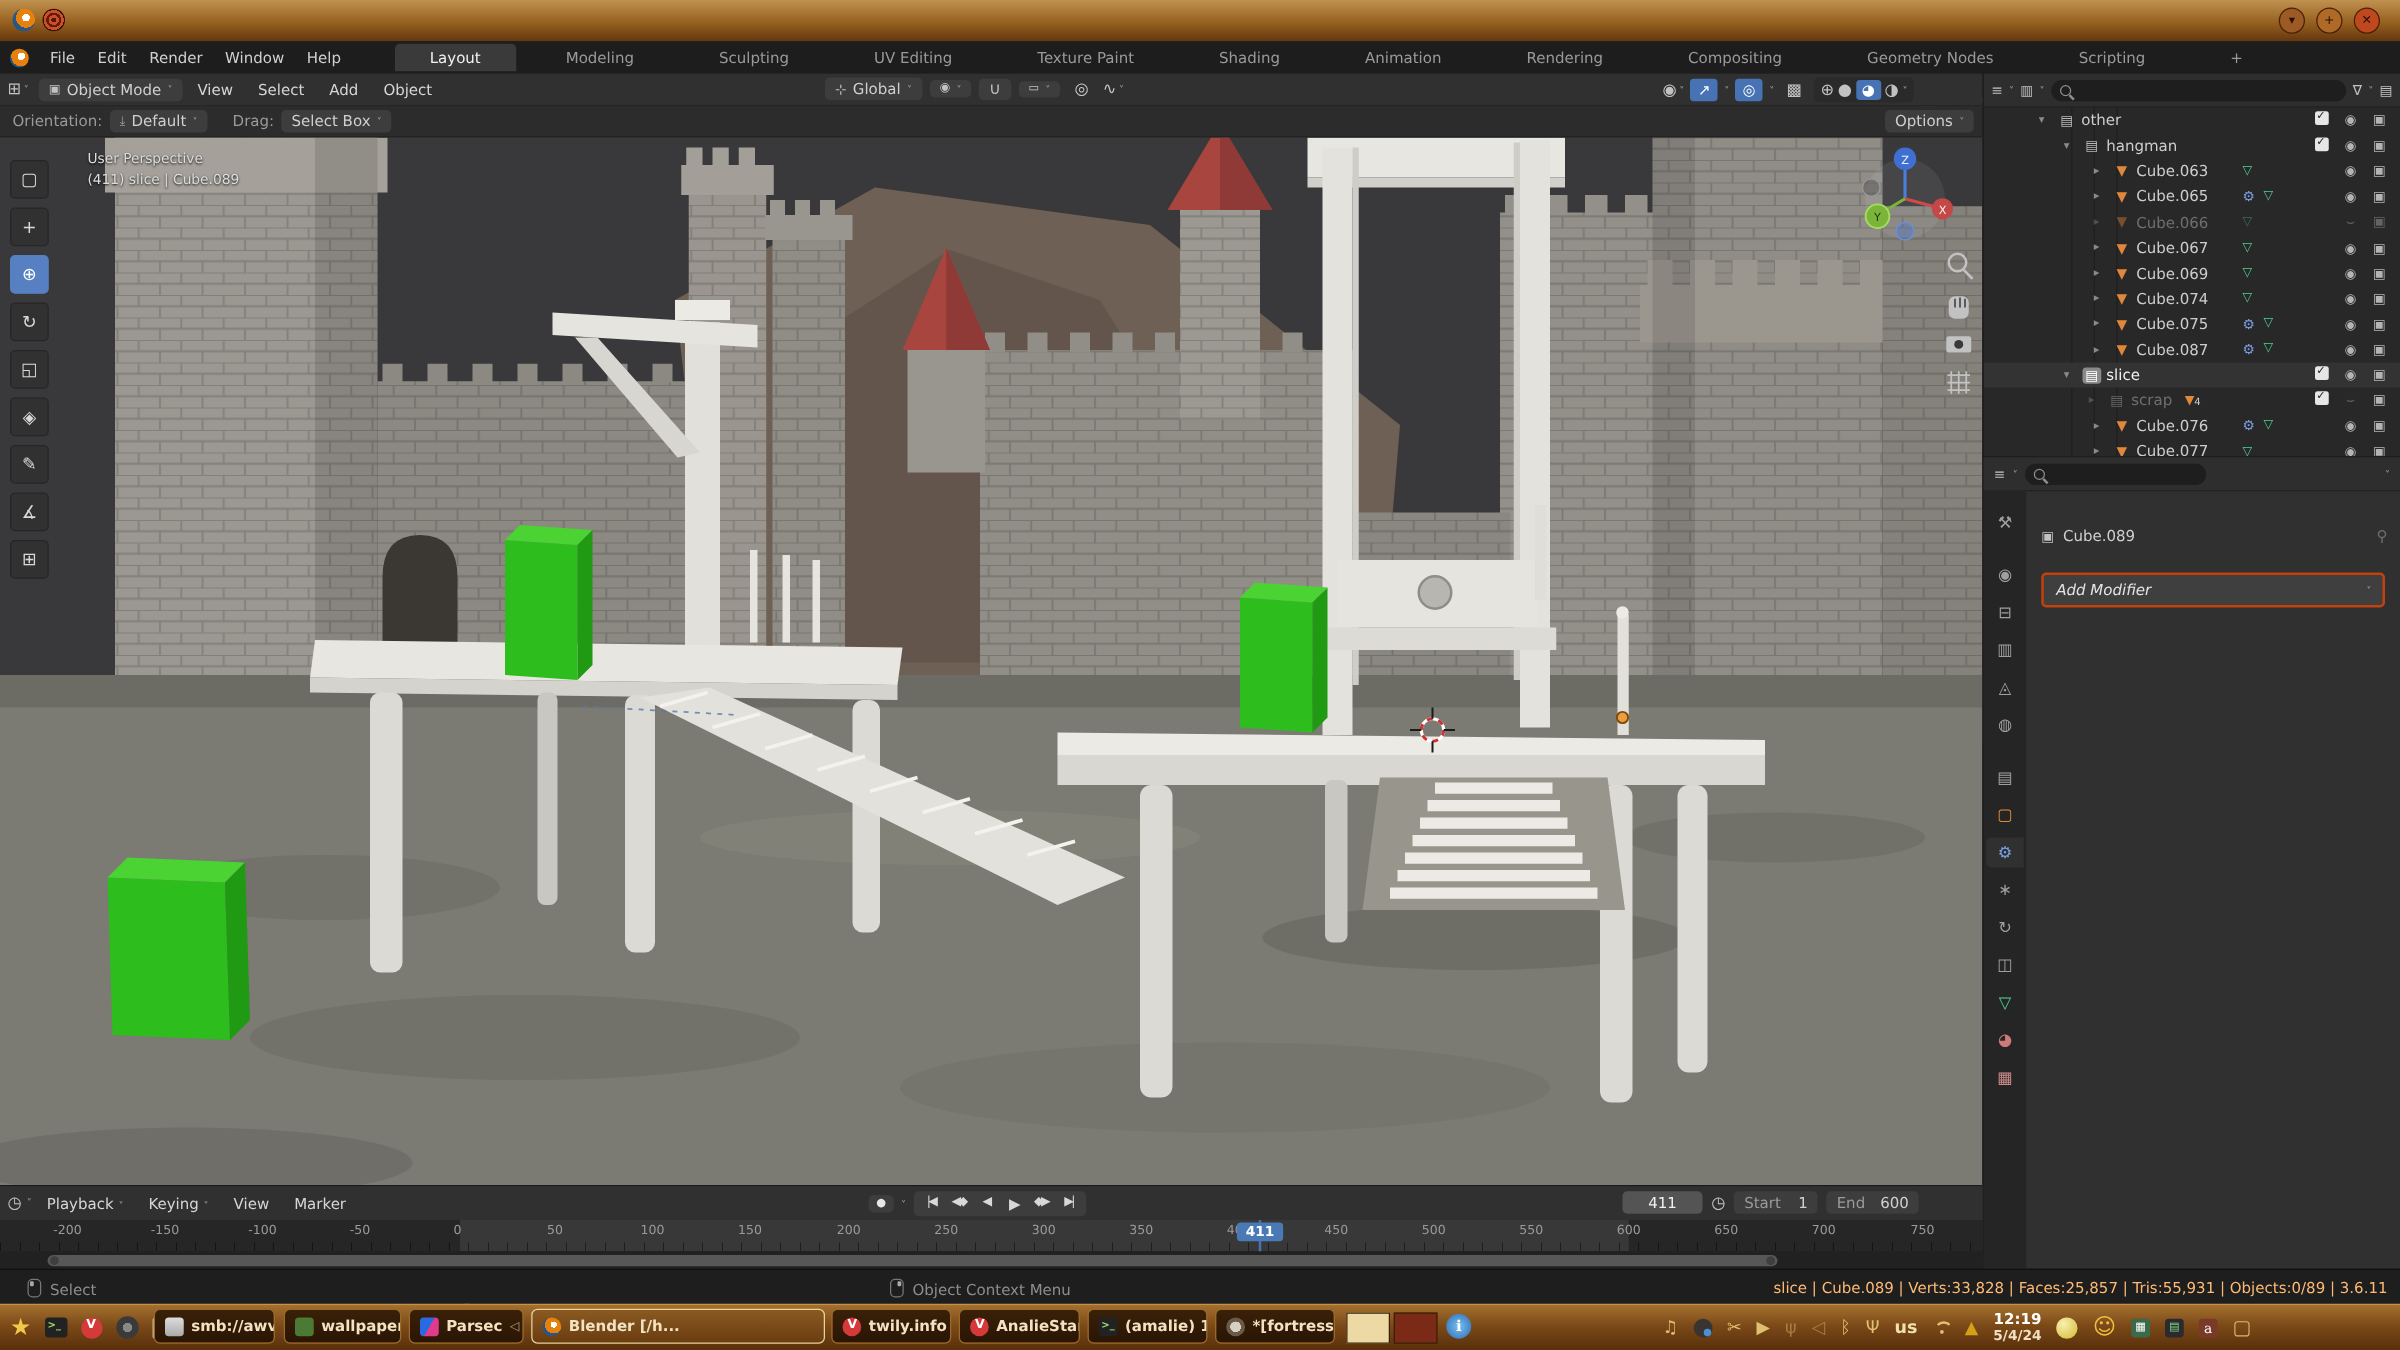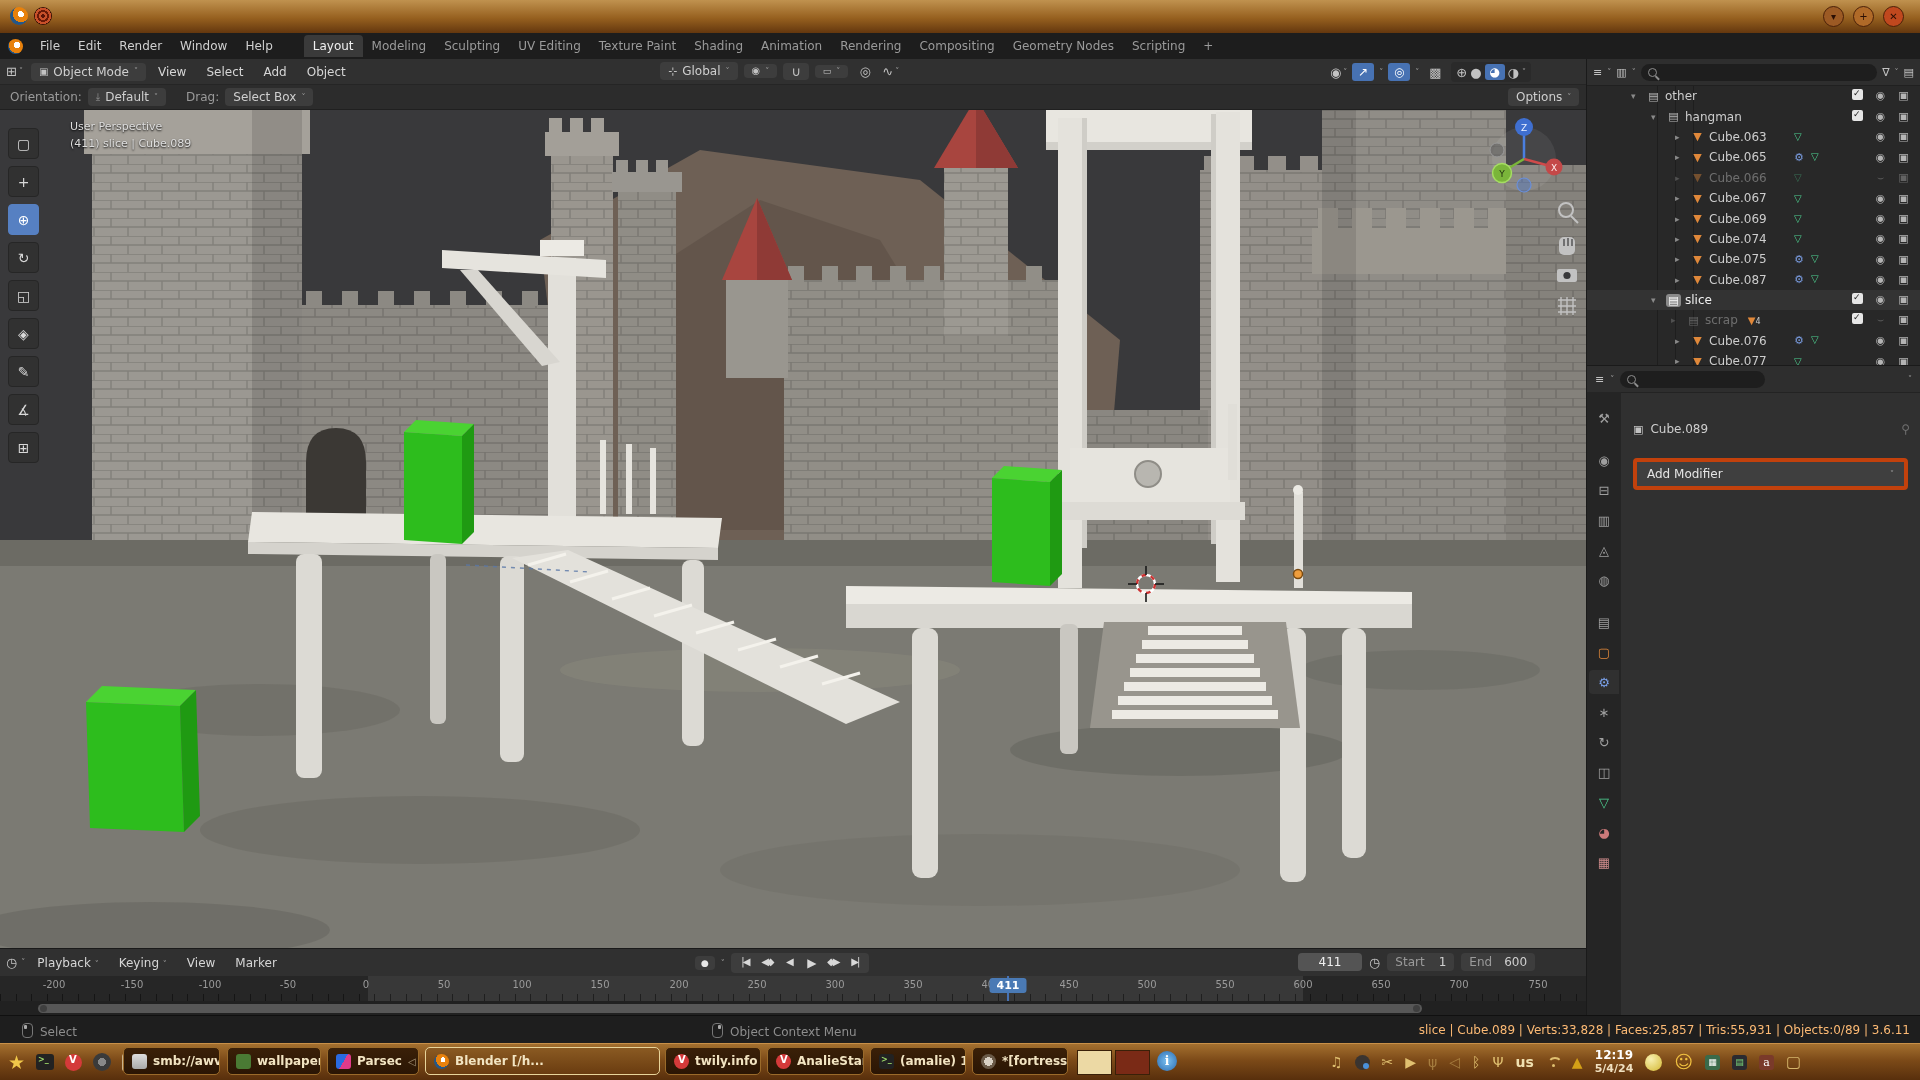--- a/index.html
+++ b/index.html
@@ -13,21 +13,21 @@
   
   .titlebar{left:0;top:0;width:1920px;height:33px;background:linear-gradient(#c0924f,#96601f 55%,#64370e);}
   .titlebar .title{position:absolute;left:0;right:0;top:8px;text-align:center;color:#2a1804;font-weight:bold;font-size:13px;}
   .blogo{width:18px;height:18px;border-radius:50%;background:radial-gradient(circle at 60% 40%,#fff 0 3px,#e8810c 3px 8px,#265787 8px);}
   .target{width:18px;height:18px;border-radius:50%;background:radial-gradient(#5a1408 0 2px,#c8502a 2px 4px,#6a1a08 4px 6px,#c8502a 6px 8px,#3a0e04 8px);}
   .winbtn{width:19px;height:19px;border-radius:50%;margin-left:9px;display:flex;align-items:center;justify-content:center;
           font-size:10px;color:#2a0e04;border:1px solid #4a2008;}
   
   .menubar{left:0;top:33px;width:1920px;height:26px;background:#1d1d1d;display:flex;align-items:center;}
   .mitem{padding:4px 9px;color:#d0d0d0;}
-  .wtab{padding:4px 9px;color:#9a9a9a;border-radius:4px 4px 0 0;}
+  .wtab{padding:4px 28px;color:#9a9a9a;border-radius:4px 4px 0 0;margin-left:12px;}
   .wtab.active{background:#3a3a3a;color:#f0f0f0;}
   .idsel{display:inline-flex;align-items:center;gap:4px;background:#232323;border-radius:4px;padding:2px 6px;height:18px;}
   
   .vph1{left:0;top:59px;width:1586px;height:26px;background:#303030;border-bottom:1px solid #252525;display:flex;align-items:center;gap:4px;padding-left:6px;box-sizing:border-box;}
   .vph2{left:0;top:85px;width:1586px;height:25px;background:#2c2c2c;border-bottom:1px solid #202020;display:flex;align-items:center;gap:6px;padding-left:10px;box-sizing:border-box;}
   .hmenu{padding:3px 8px;color:#d6d6d6;}
   .lbl{color:#9a9a9a;}
   .tgl{width:22px;height:18px;border-radius:3px;display:inline-flex;align-items:center;justify-content:center;}
   .tgl.on{background:#4772b3;color:#fff;}
   
@@ -64,22 +64,22 @@
   .badge{display:inline-flex;align-items:flex-end;margin-left:10px;}
   .badge sub{font-size:8px;color:#cfcfcf;}
   
   .props{left:1586px;top:365px;width:334px;height:650px;background:#303030;border-left:1px solid #1a1a1a;border-top:1px solid #1a1a1a;box-sizing:border-box;}
   .prhead{height:26px;background:#2e2e2e;border-bottom:1px solid #232323;display:flex;align-items:center;gap:6px;padding:0 8px;}
   .ptabs{position:absolute;left:0;top:26px;bottom:0;width:34px;background:#252525;display:flex;flex-direction:column;align-items:center;padding-top:14px;gap:6px;}
   .ptab{width:30px;height:24px;display:flex;align-items:center;justify-content:center;font-size:13px;color:#9f9f9f;border-radius:4px 0 0 4px;}
   .ptab.gap{margin-top:12px;}
   .ptab.active{background:#303030;color:#7aa0e8;}
   .prcontent{position:absolute;left:34px;right:0;top:26px;bottom:0;}
-  .addmod{position:absolute;left:12px;right:12px;top:66px;height:24px;background:#3f3f3f;border:4px solid #c2410c;border-radius:4px;
-          display:flex;align-items:center;padding:0 10px;color:#e4e4e4;justify-content:space-between;}
+  .addmod{position:absolute;left:12px;right:12px;top:66px;height:24px;background:#3f3f3f;border:2px solid #c2410c;border-radius:4px;
+          display:flex;align-items:center;padding:0 10px;color:#e4e4e4;justify-content:space-between;font-style:italic;}
   
   .timeline{left:0;top:948px;width:1586px;height:67px;background:#2b2b2b;border-top:1px solid #1a1a1a;box-sizing:border-box;}
   .tlhead{height:27px;background:#303030;display:flex;align-items:center;gap:4px;padding-left:6px;position:relative;}
   .tlruler{position:absolute;left:0;top:27px;width:1586px;height:25px;background:#262626;overflow:hidden;}
   .inrange{position:absolute;left:368px;width:935px;top:0;height:25px;background:#383838;}
   .tick{position:absolute;top:3px;transform:translateX(-50%);font-size:10px;color:#9a9a9a;}
   .tlruler::after{content:"";position:absolute;left:0;right:0;bottom:0;height:7px;
       background:repeating-linear-gradient(90deg,rgba(0,0,0,.45) 0 1px,transparent 1px 15.6px);}
   .playline{position:absolute;left:1007px;top:27px;width:2px;height:40px;background:#4772b3;}
   .playbadge{position:absolute;left:1008px;top:29px;transform:translateX(-50%);background:#4a7ab5;color:#fff;font-weight:bold;

